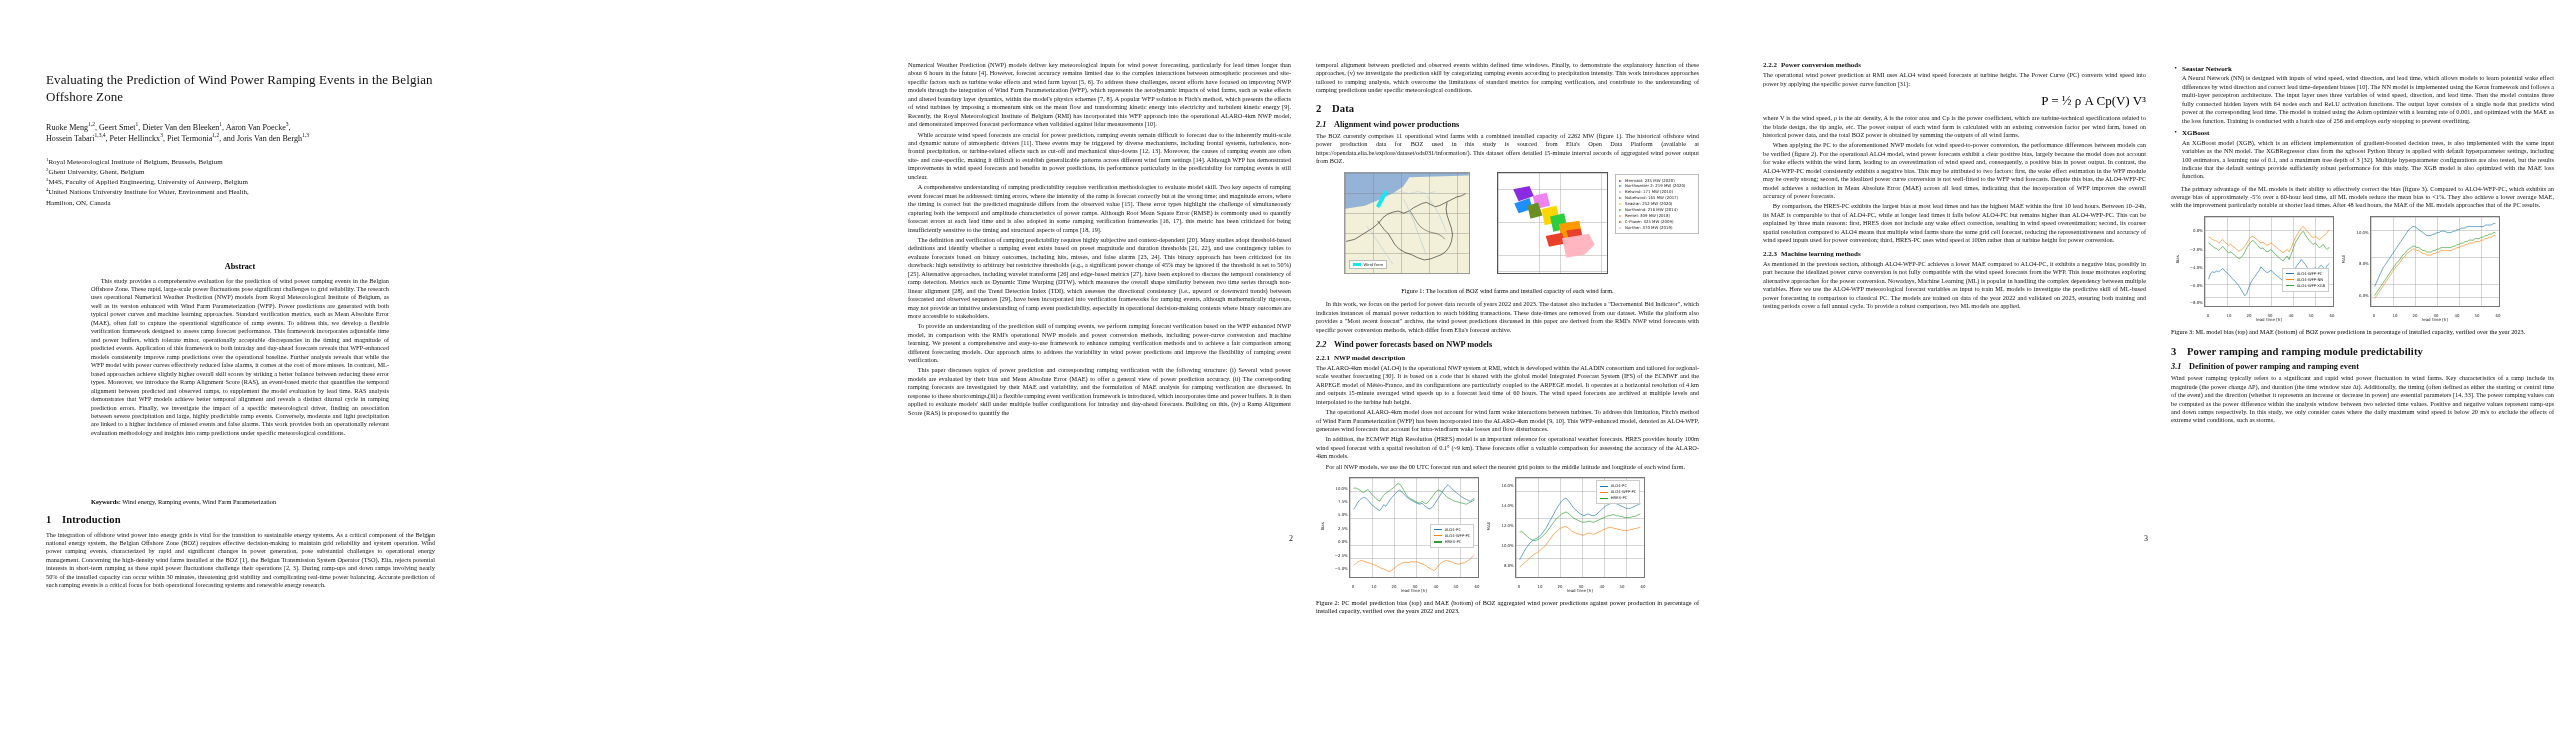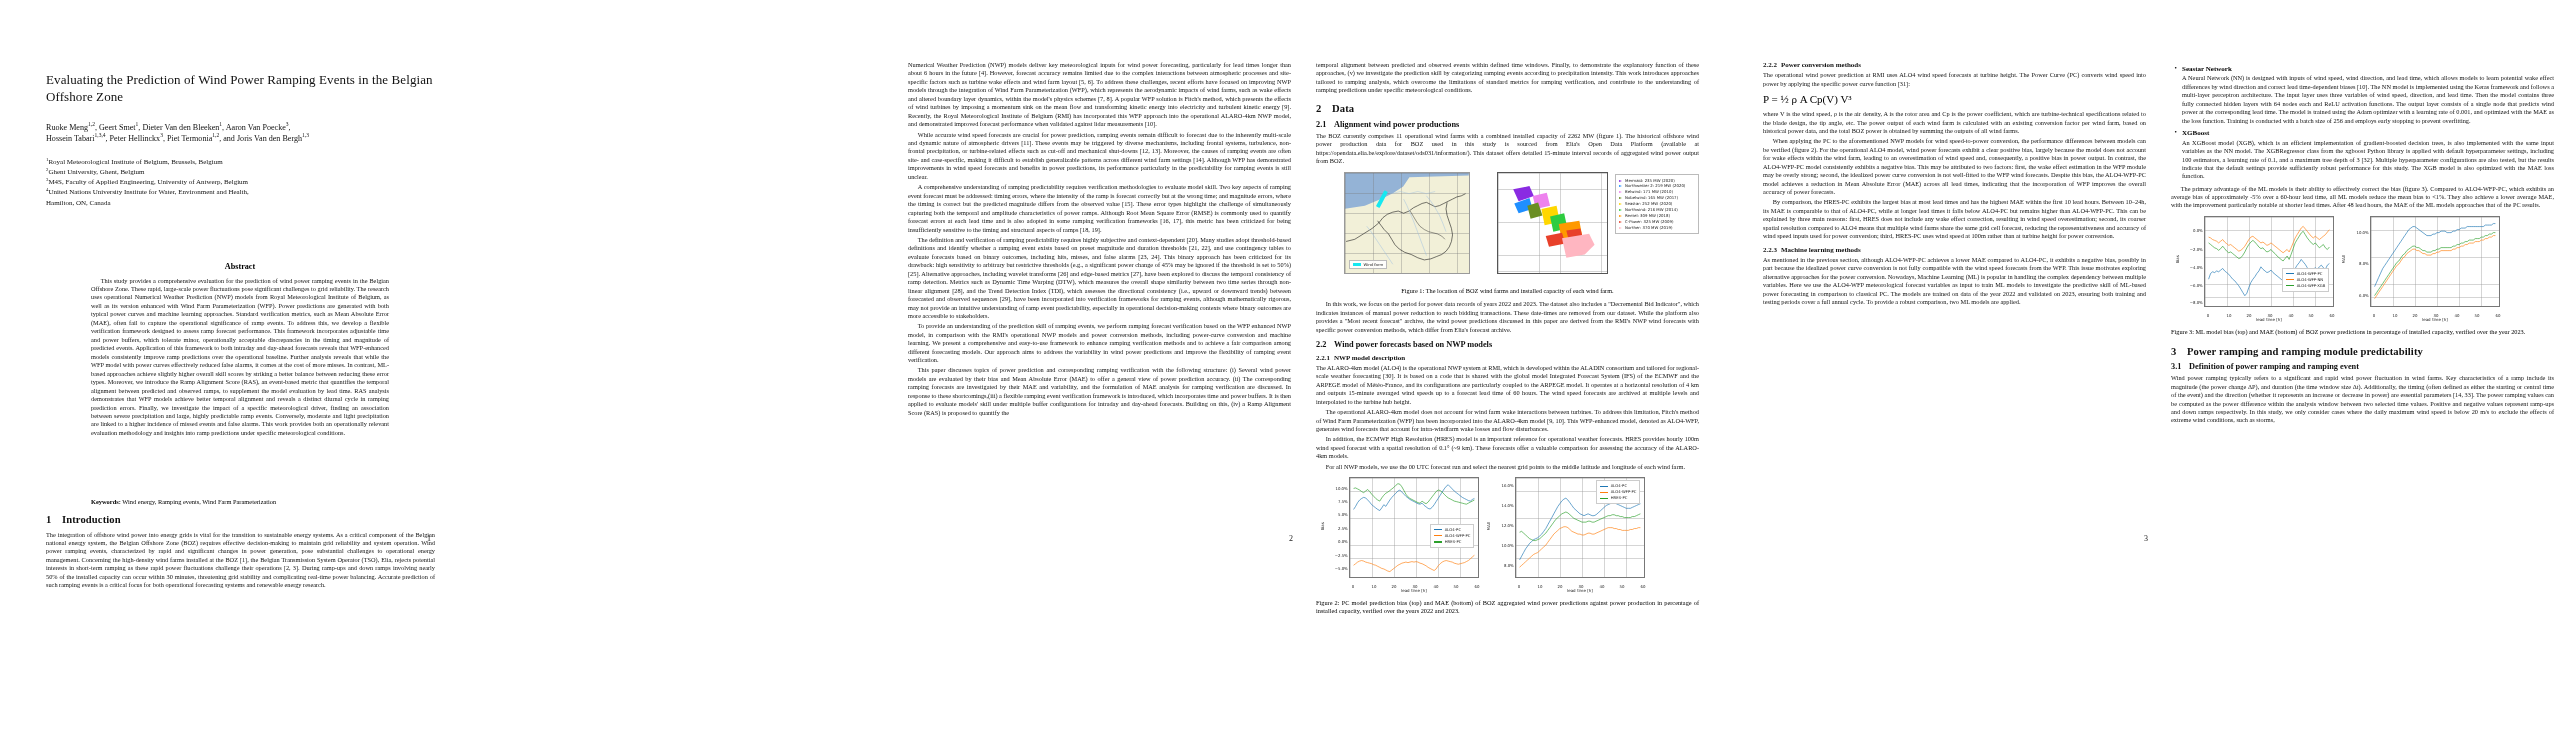--- a/index.html
+++ b/index.html
@@ -65,21 +65,21 @@
   .body-text p.noindent { text-indent: 0; }
   .keywords { position: absolute; left: 91px; top: 498px; width: 298px; font-size: 6.4px; }
   .keywords b { font-weight: bold; }
 
   .h1 {
     font-size: 10.6px; font-weight: bold; color: #111;
     margin: 0 0 5.5px 0; letter-spacing: 0.1px;
   }
   .h1 .num { display: inline-block; min-width: 16px; }
   .h2 { font-size: 8.3px; font-weight: bold; color: #111; margin: 5.5px 0 3px 0; }
-  .h2 .num { display: inline-block; min-width: 18px; }
+  .h2 .num { display: inline-block; min-width: 18px; font-style: italic; }
   .h3 { font-size: 7px; font-weight: bold; color: #111; margin: 4.9px 0 2.4px 0; }
   .h3 .num { display: inline-block; min-width: 18px; }
 
   .intro-block { position: absolute; left: 46px; top: 514px; width: 389px; }
 
   
   .col { position: absolute; top: 61px; width: 383px; }
   .col-left { left: 46px; }
   .col-right { left: 454px; }
 
@@ -471,21 +471,21 @@
   <div class="page page-3">
     <div class="page-inner">
 
       <div class="col col-left">
         <div class="h3" style="margin-top:0">
           <span class="num">2.2.2</span><span>Power conversion methods</span>
         </div>
         <div class="body-text">
           <p class="noindent">The operational wind power prediction at RMI uses ALO4 wind speed forecasts at turbine height. The Power Curve (PC) converts wind speed into power by applying the specific power curve function [31]:</p>
         </div>
-        <div style="text-align:left;font-size:11px;margin:4.9px 0;">P = ½ ρ A Cp(V) V³</div>
+        <div style="text-align:right;font-size:13px;margin:4.9px 0;">P = ½ ρ A Cp(V) V³</div>
         <div class="body-text">
           <p class="noindent">where V is the wind speed, ρ is the air density, A is the rotor area and Cp is the power coefficient, which are turbine-technical specifications related to the blade design, the tip angle, etc. The power output of each wind farm is calculated with an existing conversion factor per wind farm, based on historical power data, and the total BOZ power is obtained by summing the outputs of all wind farms.</p>
           <p>When applying the PC to the aforementioned NWP models for wind speed-to-power conversion, the performance differences between models can be verified (figure 2). For the operational ALO4 model, wind power forecasts exhibit a clear positive bias, largely because the model does not account for wake effects within the wind farm, leading to an overestimation of wind speed and, consequently, a positive bias in power output. In contrast, the ALO4-WFP-PC model consistently exhibits a negative bias. This may be attributed to two factors: first, the wake effect estimation in the WFP module may be overly strong; second, the idealized power curve conversion is not well-fitted to the WFP wind forecasts. Despite this bias, the ALO4-WFP-PC model achieves a reduction in Mean Absolute Error (MAE) across all lead times, indicating that the incorporation of WFP improves the overall accuracy of power forecasts.</p>
           <p>By comparison, the HRES-PC exhibits the largest bias at most lead times and has the highest MAE within the first 10 lead hours. Between 10–24h, its MAE is comparable to that of ALO4-PC, while at longer lead times it falls below ALO4-PC but remains higher than ALO4-WFP-PC. This can be explained by three main reasons: first, HRES does not include any wake effect correction, resulting in wind speed overestimation; second, its coarser spatial resolution compared to ALO4 means that multiple wind farms share the same grid cell forecast, reducing the representativeness and accuracy of wind speed inputs used for power conversion; third, HRES-PC uses wind speed at 100m rather than at turbine height for power conversion.</p>
         </div>
 
         <div class="h3">
           <span class="num">2.2.3</span><span>Machine learning methods</span>
         </div>
         <div class="body-text">

